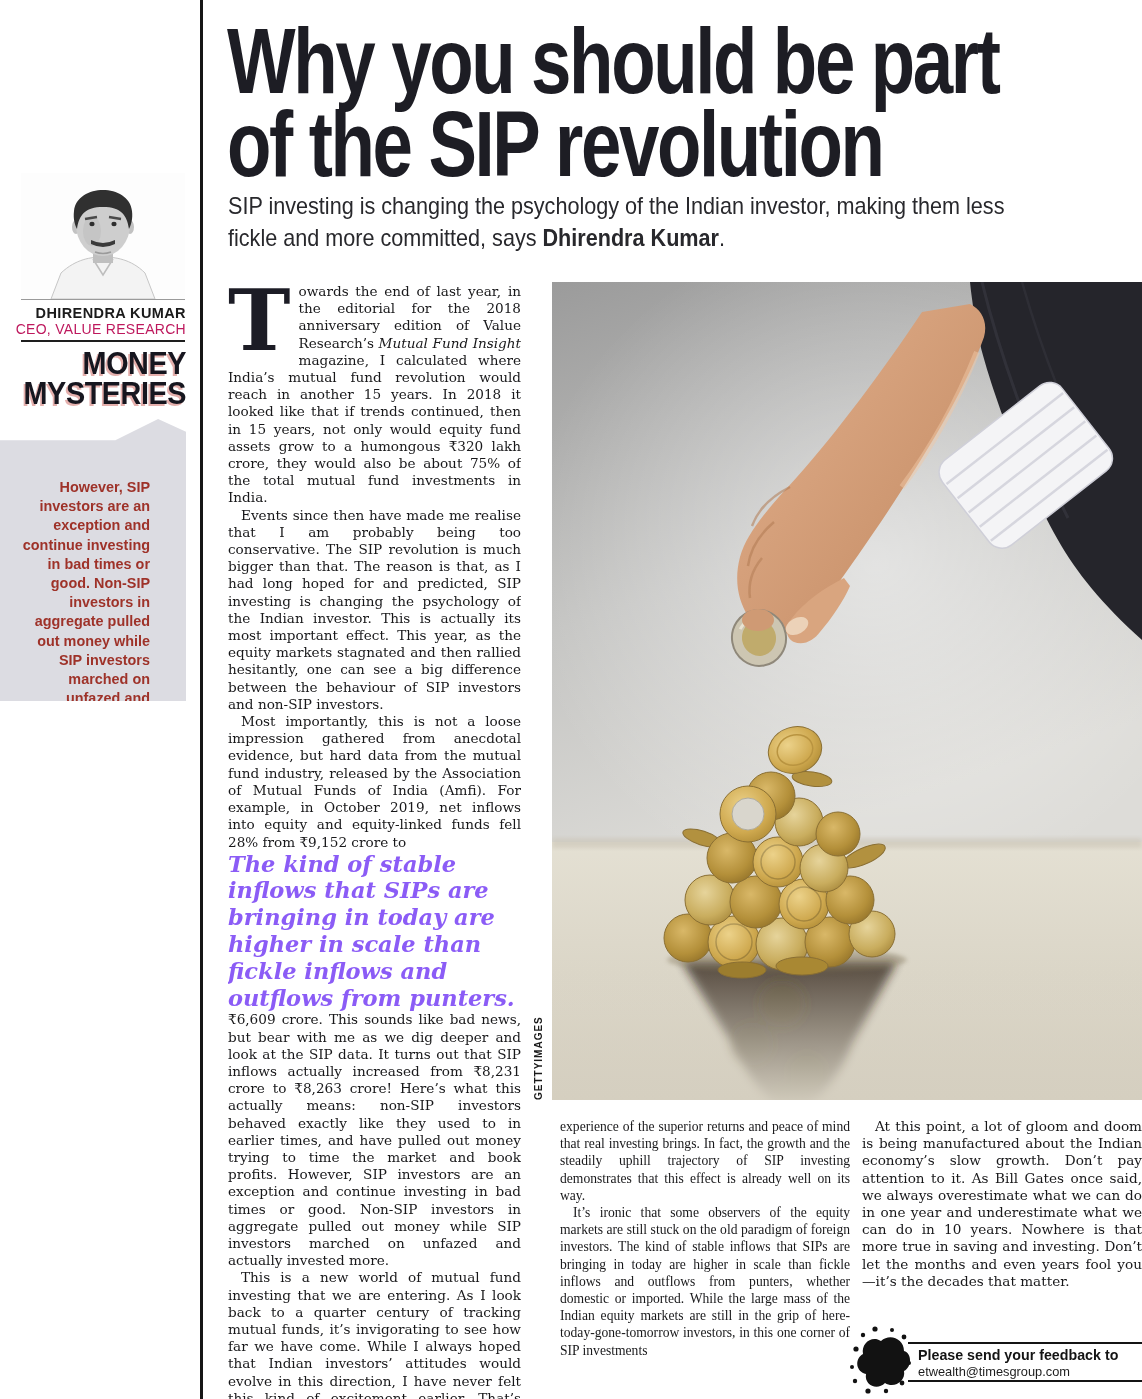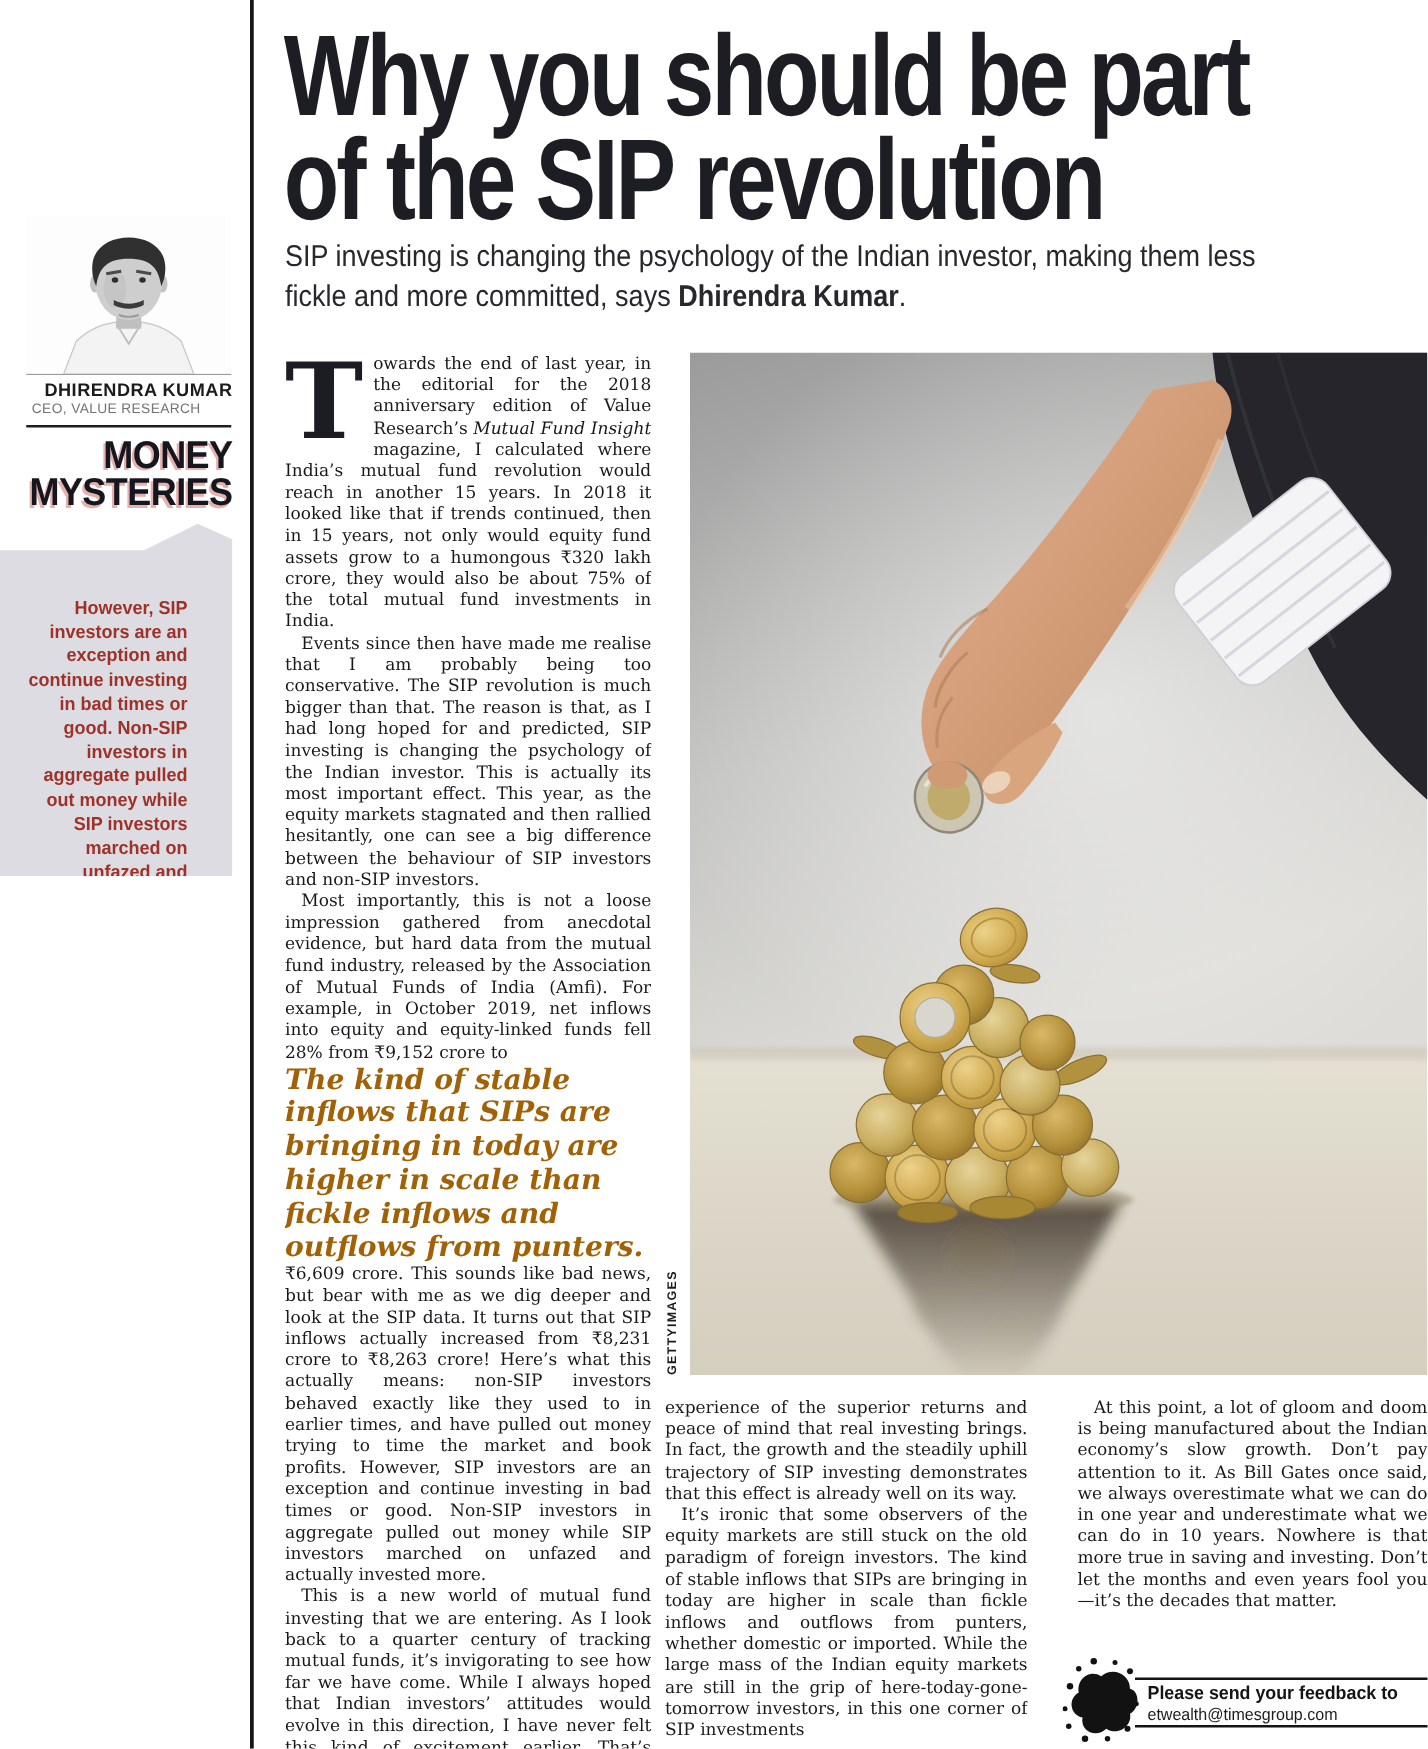--- a/index.html
+++ b/index.html
@@ -5,21 +5,21 @@
   html,body{margin:0;padding:0;}
   body{
     width:1142px;height:1399px;position:relative;background:#ffffff;
     overflow:hidden;font-family:"Liberation Sans",sans-serif;color:#191919;
   }
   .rule-v{position:absolute;left:200px;top:0;width:3px;height:1399px;background:#161616;}
 
   
   .portrait{position:absolute;left:21px;top:173px;width:164px;height:126px;border-bottom:1px solid #9a9a9a;}
   .author-name{position:absolute;left:0;top:305px;width:186px;text-align:right;font-weight:700;font-size:14.5px;letter-spacing:.4px;color:#1b1b1b;}
-  .author-title{position:absolute;left:0;top:321px;width:186px;text-align:center;font-size:11px;letter-spacing:.3px;color:#737373;}
+  .author-title{position:absolute;left:0;top:321px;width:186px;text-align:right;font-size:14px;letter-spacing:.3px;color:#be185d;}
   .sidebar-hr{position:absolute;left:21px;top:340px;width:164px;height:0;border-top:2px solid #1e1e1e;}
   .brand{position:absolute;left:-6px;top:349px;width:192px;text-align:right;font-weight:800;
          font-size:31px;line-height:.96;letter-spacing:-.5px;color:#16161f;
          text-shadow:-2px 2px 0 rgba(186,48,40,.38);
          transform:scaleX(.93);transform-origin:right top;}
   .callout{position:absolute;left:0;top:419px;width:186px;height:282px;background:#dcdce2;
            clip-path:polygon(0 7.5%,62% 7.5%,85% 0,100% 4.5%,100% 100%,0 100%);}
   .callout-text{position:absolute;top:58px;right:36px;left:5px;text-align:right;font-weight:700;
            font-size:15px;line-height:1.28;color:#9e3229;transform:scaleX(.96);transform-origin:right top;}
 
@@ -30,24 +30,24 @@
   .standfirst{position:absolute;left:228px;top:190px;width:880px;font-size:24px;line-height:1.32;
             color:#28282c;transform:scaleX(.9);transform-origin:left top;}
   .standfirst b{font-weight:700;}
 
   
   .bodycol{position:absolute;font-family:"DejaVu Serif",serif;font-size:13.6px;line-height:17.2px;
            text-align:justify;color:#18181a;overflow:hidden;}
   .bodycol p{margin:0;text-indent:13px;}
   .bodycol p.nofirst{text-indent:0;}
   #col1{left:228px;top:283px;width:293px;height:1116px;}
-  #col2{left:532px;top:1118px;width:290px;height:281px;}
+  #col2{left:560px;top:1118px;width:290px;height:281px;font-family:Liberation Serif, serif;}
   #col3{left:862px;top:1118px;width:280px;height:281px;}
   .drop{float:left;font-weight:700;font-size:84px;line-height:.8;margin:4px 8px 0 0;color:#1c1c25;font-family:"DejaVu Serif",serif;}
-  .pq{font-style:italic;font-weight:700;font-size:22.5px;line-height:1.19;color:#a16207;
+  .pq{font-style:italic;font-weight:700;font-size:22.5px;line-height:1.19;color:#8b5cf6;
       text-align:left;margin:13px 0 11px;text-indent:0 !important;}
 
   
   .photo{position:absolute;left:552px;top:282px;width:590px;height:818px;}
   .credit{position:absolute;left:533px;top:1002px;height:98px;writing-mode:vertical-rl;
           transform:rotate(180deg);font-size:10px;font-weight:700;letter-spacing:1px;color:#1a1a1a;}
 
   
   .splat{position:absolute;left:850px;top:1325px;width:62px;height:70px;}
   .feedback{position:absolute;left:908px;top:1342px;width:234px;height:33px;

